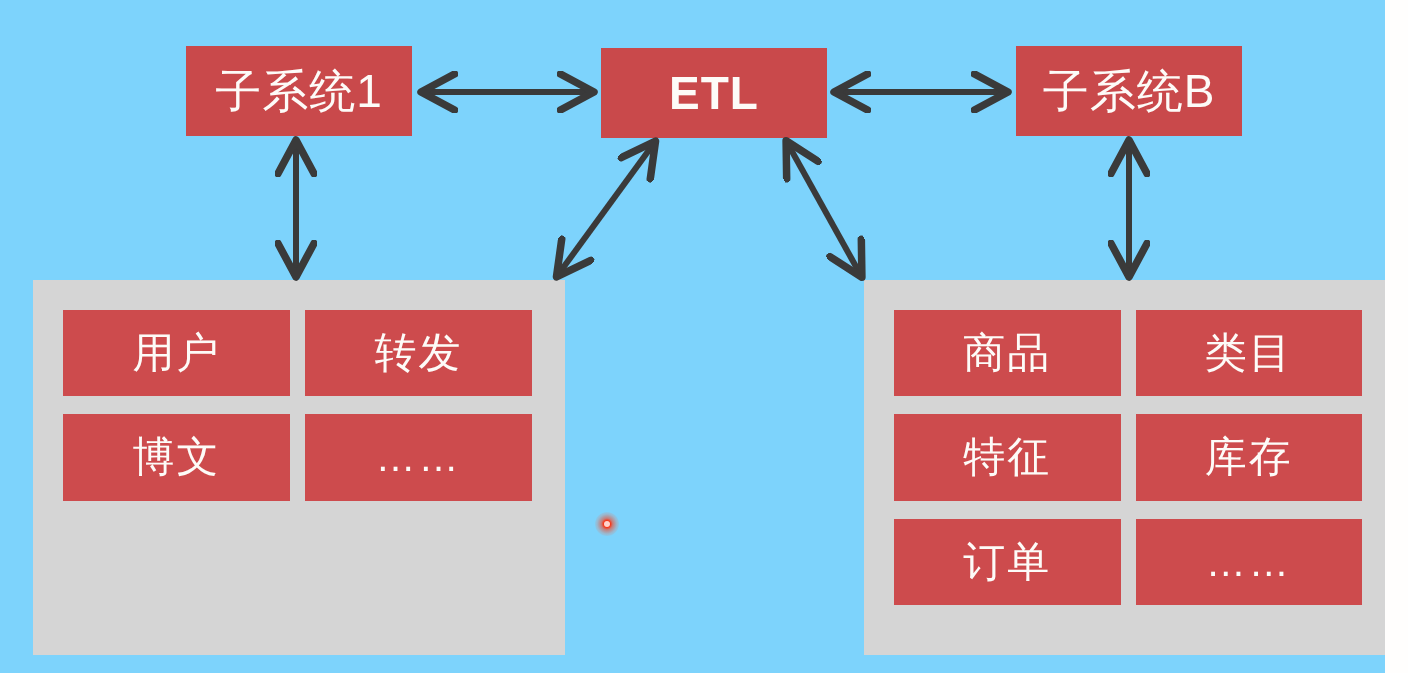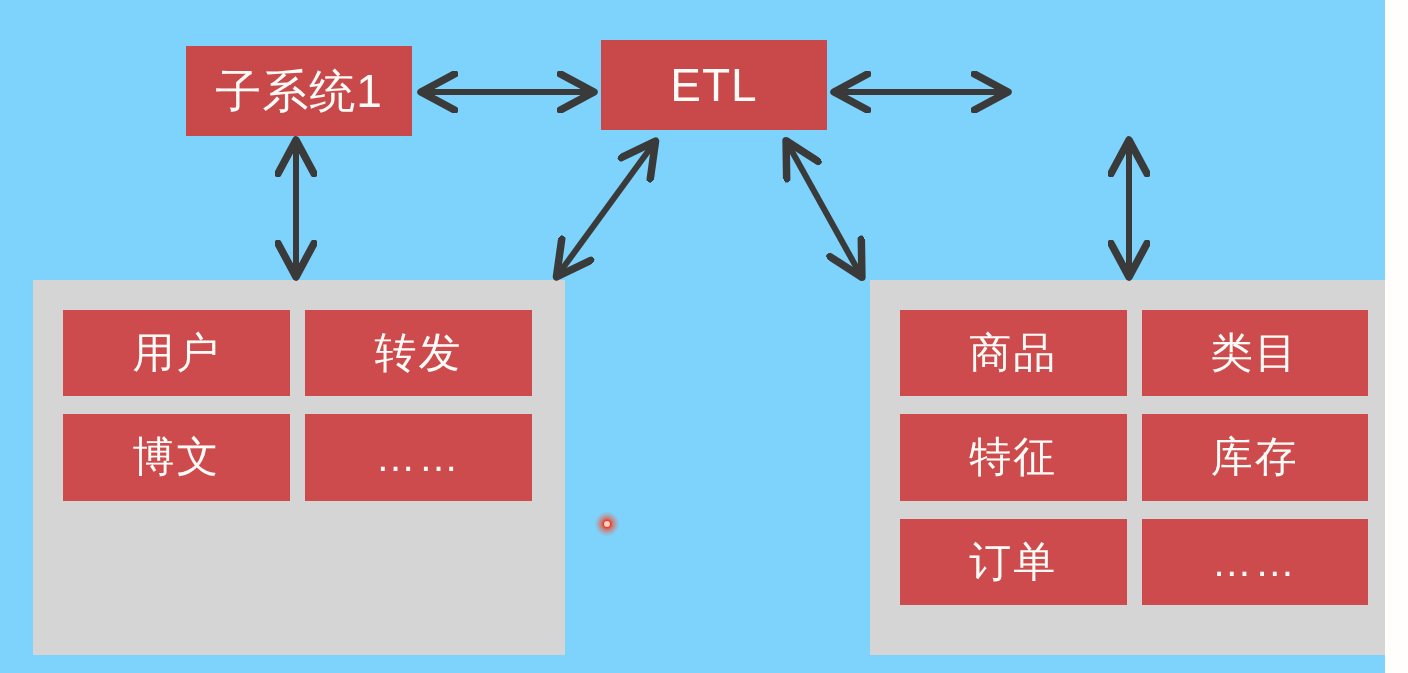--- a/index.html
+++ b/index.html
@@ -25,31 +25,31 @@
     align-items: center;
     justify-content: center;
     font-size: 46px;
     font-weight: 400;
     letter-spacing: 1px;
     line-height: 1;
     box-sizing: border-box;
     user-select: none;
   }
   #sys-left   { left: 186px; top: 46px;  width: 226px; height: 90px; }
-  #sys-center { left: 601px; top: 40px;  width: 226px; height: 90px; }
+  #sys-center { left: 601px; top: 48px;  width: 226px; height: 90px; font-weight: bold; }
   #sys-right  { left: 1016px; top: 46px; width: 226px; height: 90px; }
 
   
   .panel {
     position: absolute;
     background: #d5d5d5;
     box-sizing: border-box;
   }
   #panel-left  { left: 33px;  top: 280px; width: 532px; height: 375px; }
-  #panel-right { left: 864px; top: 280px; width: 531px; height: 375px; margin-left: 6px; }
+  #panel-right { left: 864px; top: 280px; width: 531px; height: 375px; }
 
   .panel-grid {
     position: absolute;
     left: 30px;
     top: 30px;
     right: 33px;
     bottom: 50px;
     display: grid;
     grid-template-columns: 1fr 1fr;
     grid-template-rows: 1fr 1fr 1fr;
@@ -106,20 +106,21 @@
 </style>
 </head>
 <body>
 
 <div id="canvas">
 
   <div class="sysbox" id="sys-left">子系统1</div>
 
   <div class="sysbox" id="sys-center">ETL</div>
 
+  <div class="sysbox" id="sys-right">子系统B</div>
 
   <div class="panel" id="panel-left">
     <div class="panel-grid">
       <div class="entity">用户</div>
       <div class="entity">转发</div>
       <div class="entity">博文</div>
       <div class="entity ellipsis">……</div>
     </div>
   </div>
 

